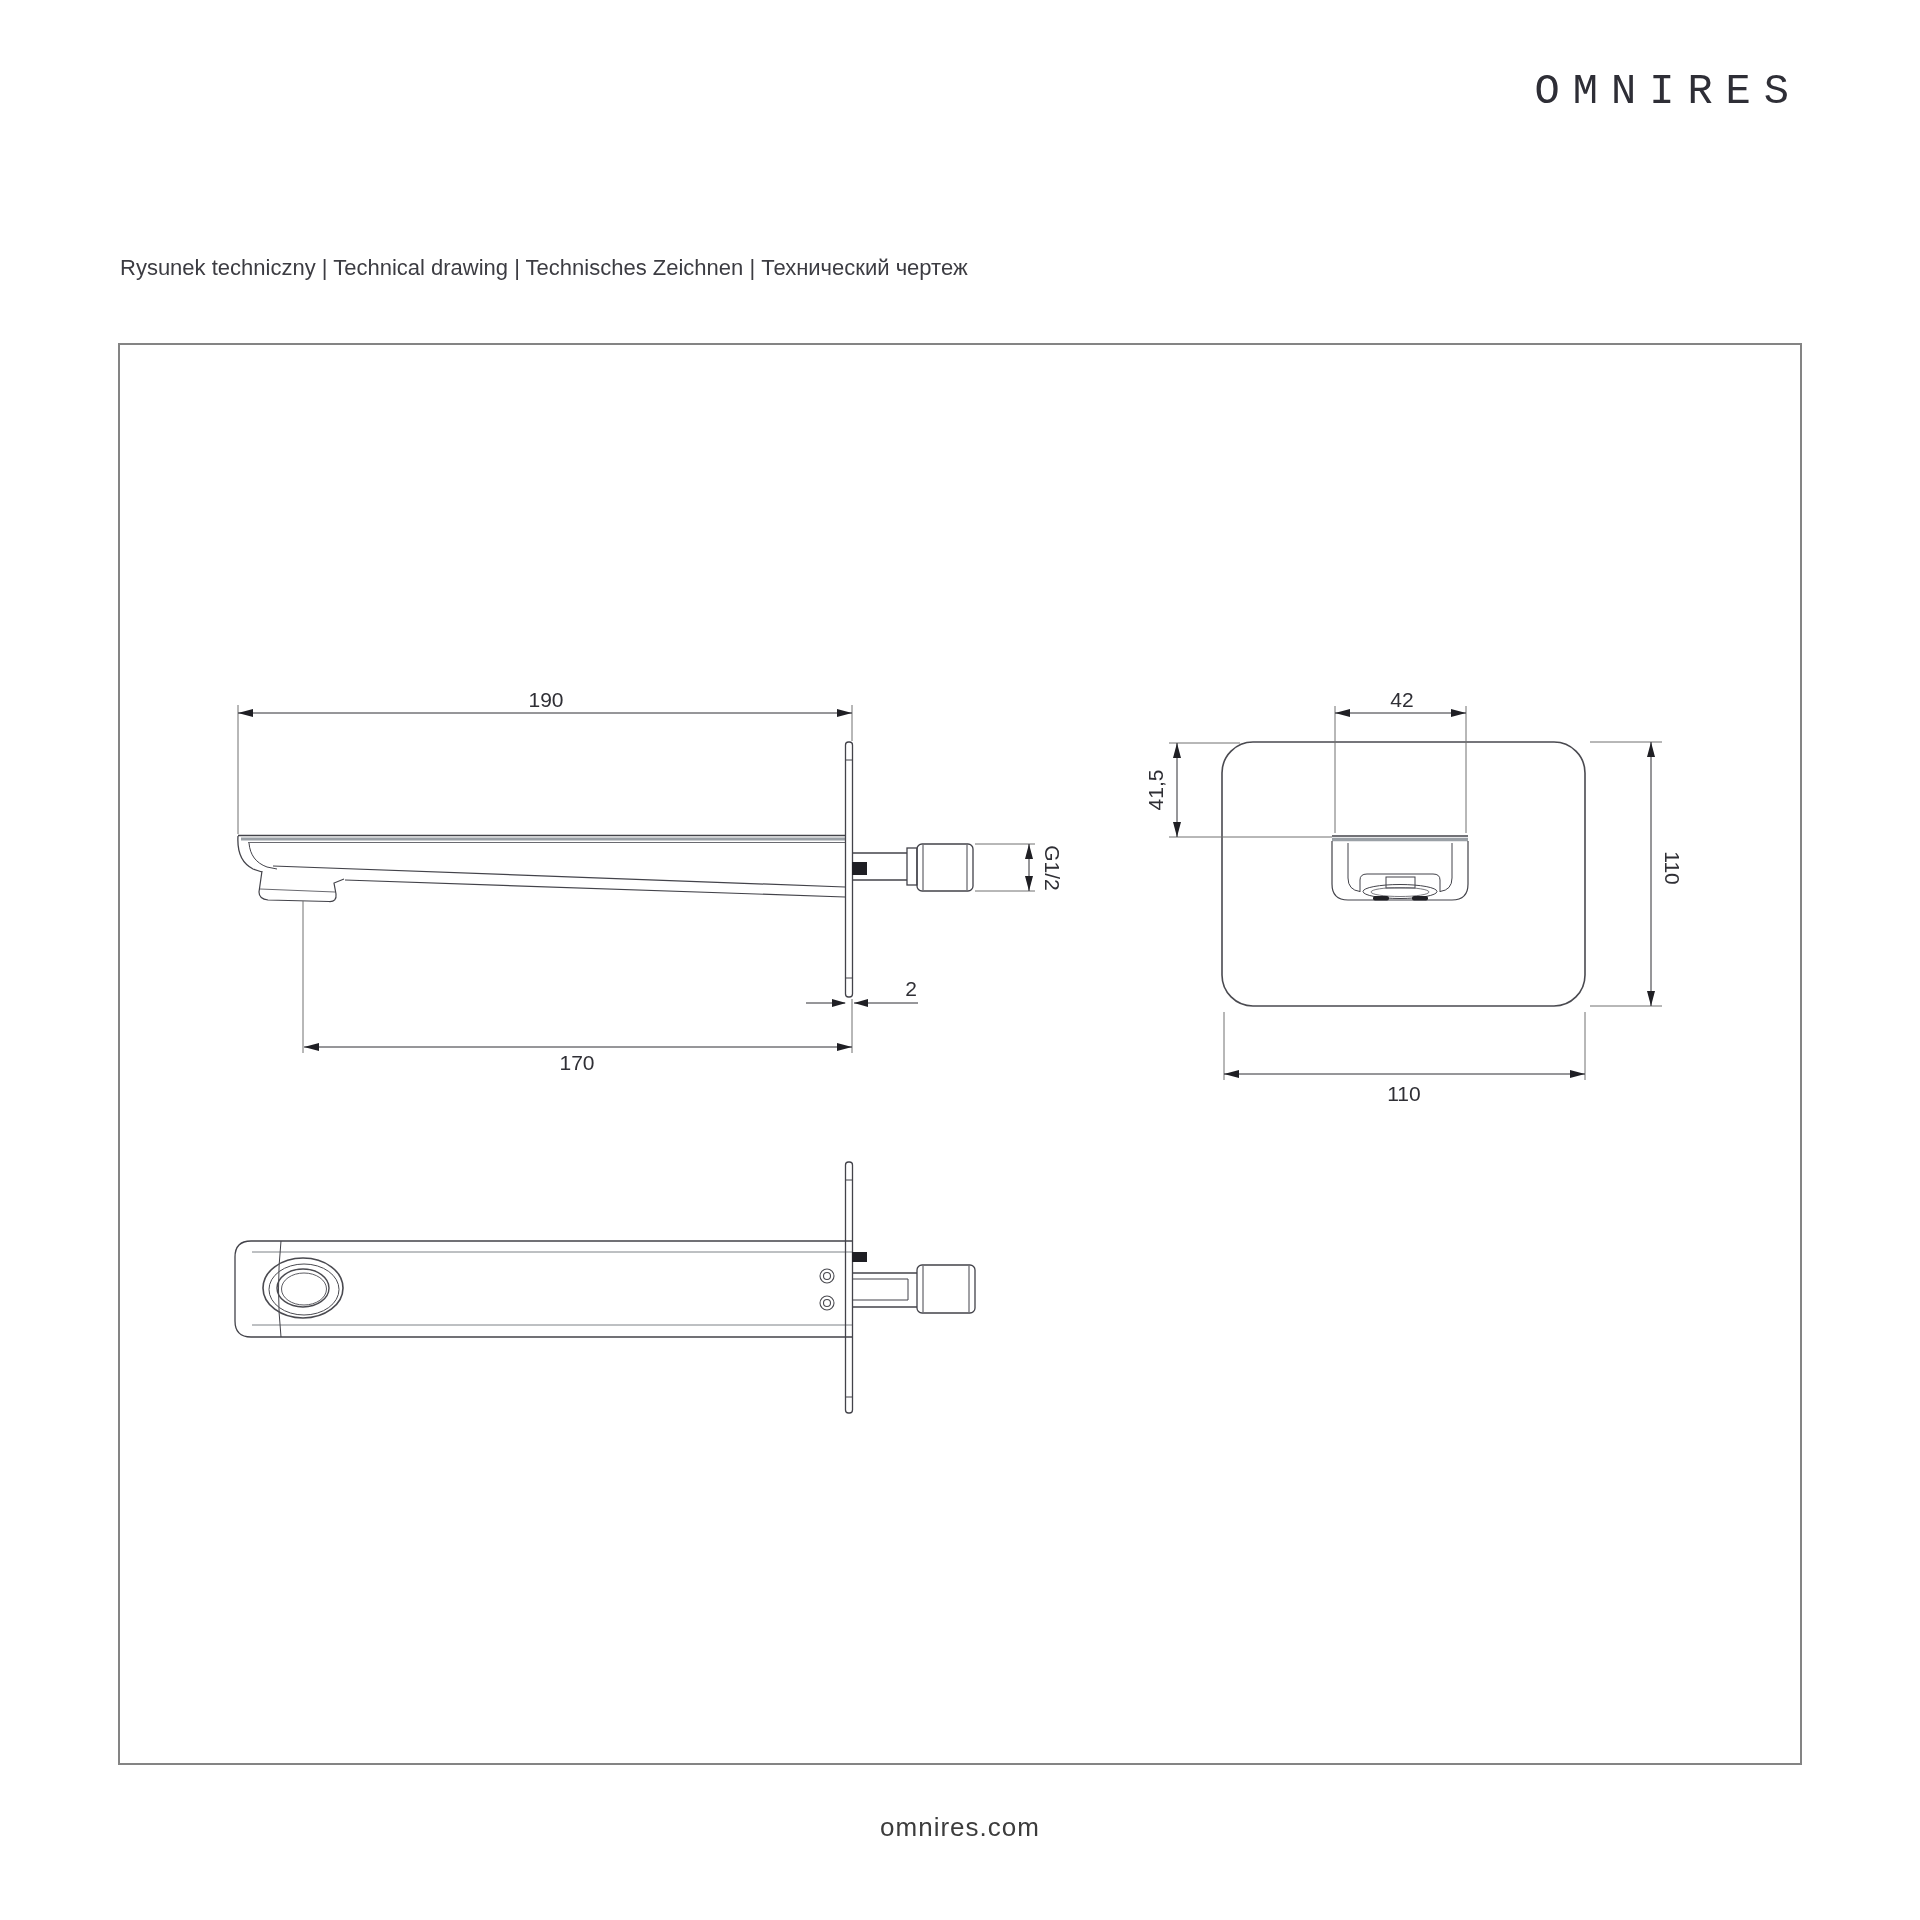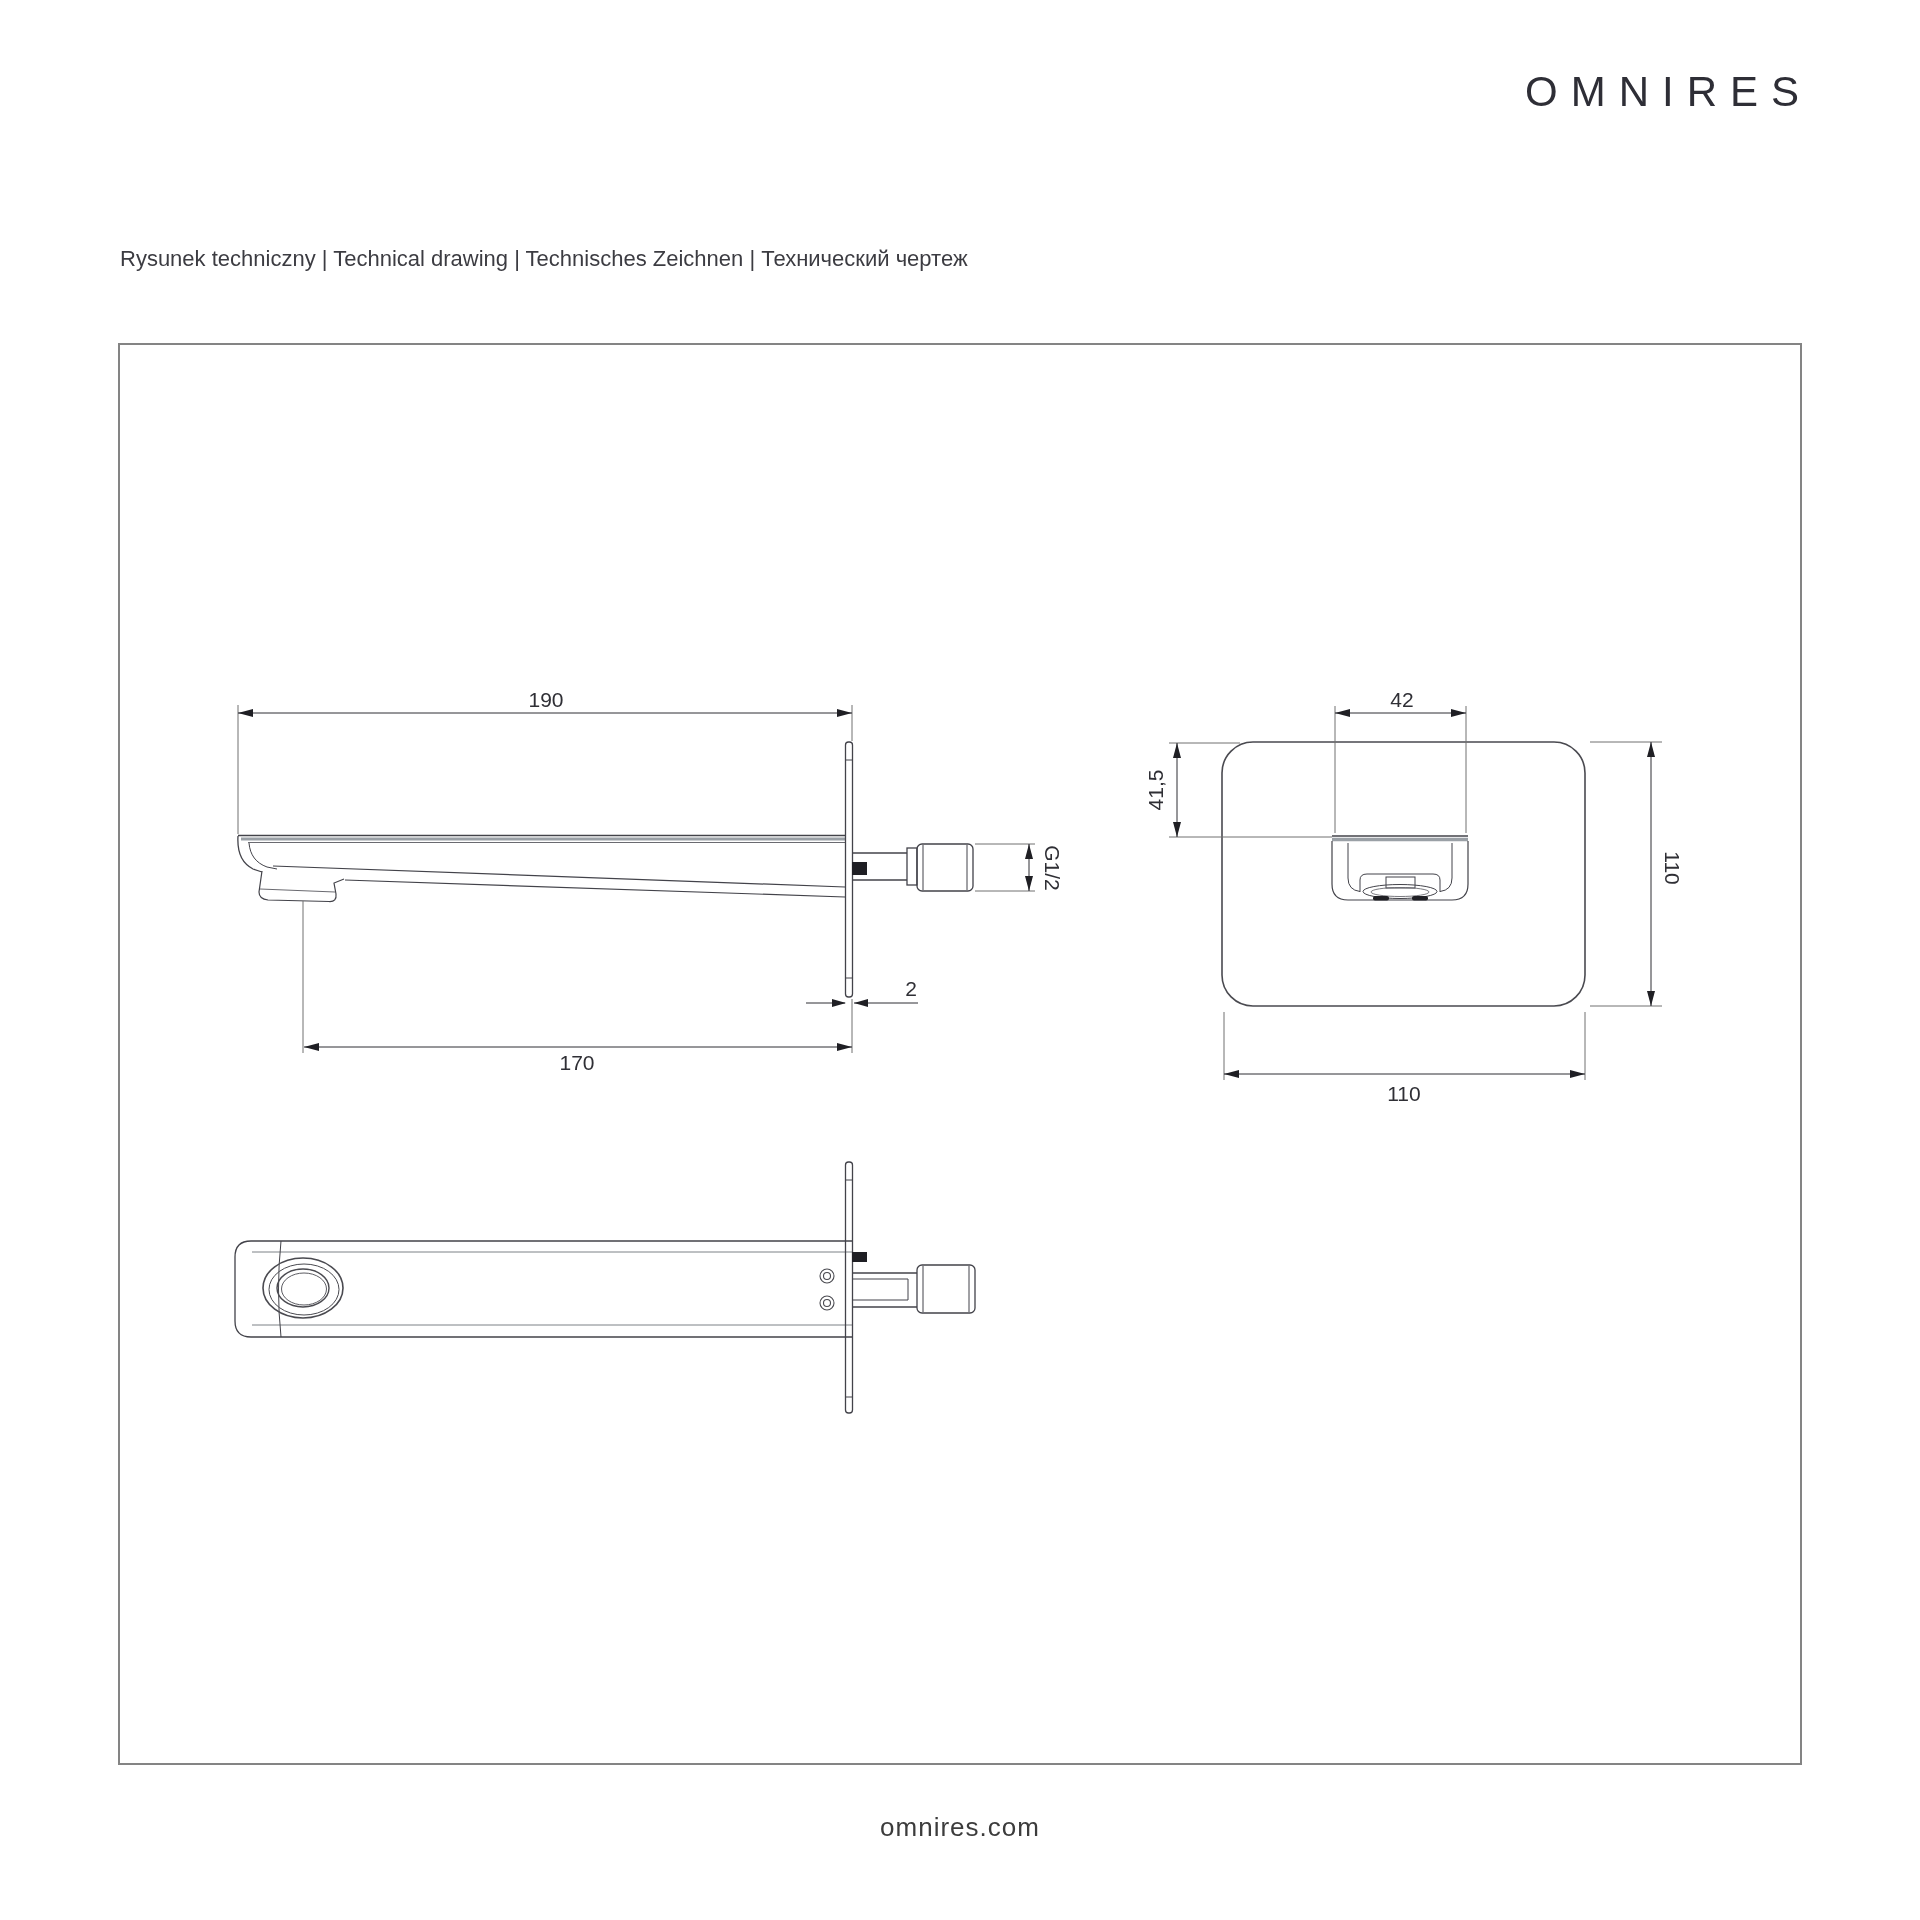--- a/index.html
+++ b/index.html
@@ -1,20 +1,20 @@
 <!DOCTYPE html>
 <html><head>
 <meta charset="utf-8">
 <style>
   html,body{margin:0;padding:0;background:#ffffff;}
   body{width:1920px;height:1920px;position:relative;font-family:"Liberation Sans",sans-serif;overflow:hidden;}
-  .logo{position:absolute;top:68px;right:108px;font-size:42px;font-weight:500;letter-spacing:13px;color:#2e2e36;}
+  .logo{position:absolute;top:68px;right:118px;font-size:42px;font-weight:500;letter-spacing:13px;color:#2e2e36;font-family:Liberation Mono, monospace;}
   .title-block{position:absolute;left:120px;top:246px;color:#3a3a40;}
   .product-code{font-size:35px;font-weight:600;letter-spacing:1.5px;color:#3a3a40;}
-  .subtitle{font-size:22px;font-weight:400;color:#3c3c42;}
+  .subtitle{font-size:22px;font-weight:400;margin-top:9px;color:#3c3c42;}
   .drawing-box{position:absolute;left:118px;top:343px;width:1680px;height:1418px;border:2px solid #848484;background:#ffffff;}
   .sheet-svg{position:absolute;left:0;top:0;width:1920px;height:1920px;}
   .footer{position:absolute;left:0;top:1812px;width:1920px;text-align:center;font-size:26px;color:#3c3c3c;letter-spacing:1px;}
   svg text{font-family:"Liberation Sans",sans-serif;font-size:21px;fill:#2f2f35;}
 </style>
 </head>
 <body>
 
 <div class="logo">OMNIRES</div>
 

